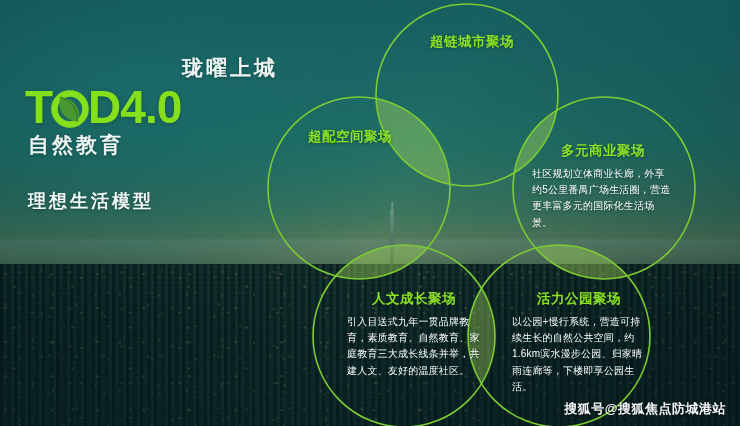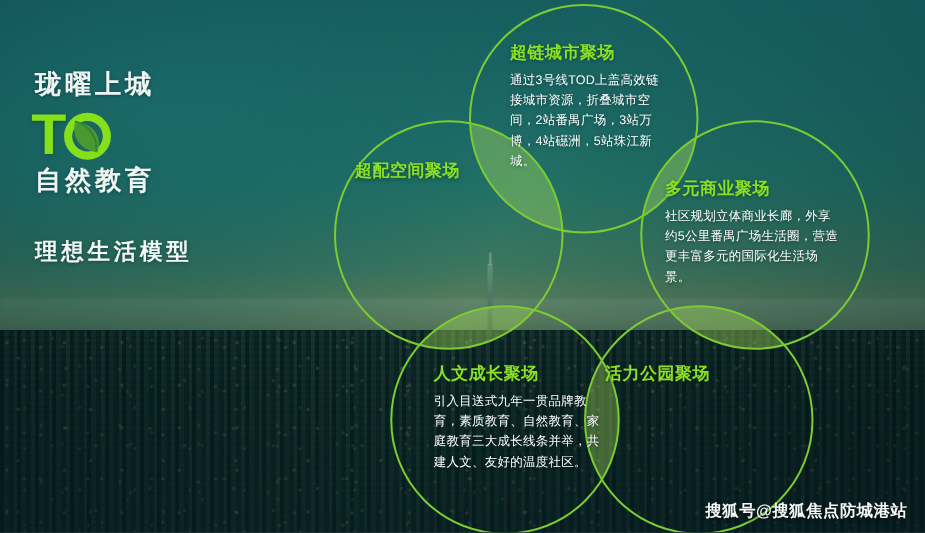--- a/index.html
+++ b/index.html
@@ -126,20 +126,21 @@
     top: 56px;
     width: 250px;
   }
   .hl-sub1 {
     font-size: 21px;
     font-weight: bold;
     color: #eef4f2;
     letter-spacing: 3px;
     line-height: 1.1;
     text-shadow: 0 1px 3px rgba(0,40,40,.45);
+    text-align: right;
   }
   .logo-row {
     display: flex;
     align-items: center;
     margin: 4px 0 2px -3px;
     height: 48px;
   }
   .logo-t, .logo-rest {
     font-size: 46px;
     font-weight: bold;
@@ -169,37 +170,37 @@
     text-shadow: 0 1px 3px rgba(0,40,40,.5);
   }
 
   
   .bubble { position: absolute; text-align: left; }
   .bubble-title {
     font-size: 13.5px;
     font-weight: bold;
     color: #8ce024;
     letter-spacing: .5px;
-    text-align: left;
+    text-align: center;
     margin-bottom: 6px;
     text-shadow: 0 1px 3px rgba(0,40,25,.5);
   }
   .bubble-body {
     font-size: 10px;
     line-height: 1.62;
     color: #ffffff;
     letter-spacing: .2px;
     text-shadow: 0 1px 3px rgba(0,35,35,.55);
   }
 
   #b-top   { left: 408px; top: 33px;  width: 128px; }
   #b-left  { left: 284px; top: 128px; width: 132px; }
   #b-right { left: 532px; top: 142px; width: 142px; }
   #b-bl    { left: 347px; top: 290px; width: 134px; }
-  #b-br    { left: 484px; top: 290px; width: 134px; }
+  #b-br    { left: 512px; top: 290px; width: 134px; }
 
   
   .watermark {
     position: absolute;
     right: 14px;
     bottom: 8px;
     font-size: 13px;
     font-weight: bold;
     color: #ffffff;
     letter-spacing: .5px;
@@ -278,44 +279,45 @@
 
     <div class="logo-row">
       <span class="logo-t">T</span>
       <span class="logo-o">
         <svg width="38" height="44" viewBox="0 0 38 44" xmlns="http://www.w3.org/2000/svg">
           <circle cx="19" cy="22" r="15.5" fill="none" stroke="#85e01b" stroke-width="6.5"></circle>
           <path d="M9 10 C24 12, 31 22, 27 35 C13 33, 6 23, 9 10 Z" fill="#4e9c2e" opacity="0.92"></path>
           <path d="M9 10 C22 14, 27 24, 26 34" fill="none" stroke="#2f7a2a" stroke-width="1.4" opacity="0.8"></path>
         </svg>
       </span>
+      <span class="logo-rest">D4.0</span>
     </div>
 
     <div class="hl-sub2">自然教育</div>
     <div class="hl-sub3">理想生活模型</div>
   </div>
 
   <div class="bubble" id="b-top">
     <div class="bubble-title">超链城市聚场</div>
-    <div class="bubble-body">通过3号线TOD上盖高效链接城市资源，折叠城市空间，2站番禺广场，3站万博，4站礠洲，5站珠江新城。</div>
   </div>
 
   <div class="bubble" id="b-left">
     <div class="bubble-title">超配空间聚场</div>
   </div>
 
   <div class="bubble" id="b-right">
     <div class="bubble-title">多元商业聚场</div>
     <div class="bubble-body">社区规划立体商业长廊，外享约5公里番禺广场生活圈，营造更丰富多元的国际化生活场景。</div>
   </div>
 
   <div class="bubble" id="b-bl">
     <div class="bubble-title">人文成长聚场</div>
     <div class="bubble-body">引入目送式九年一贯品牌教育，素质教育、自然教育、家庭教育三大成长线条并举，共建人文、友好的温度社区。</div>
   </div>
 
   <div class="bubble" id="b-br">
     <div class="bubble-title">活力公园聚场</div>
+    <div class="bubble-body">以公园+慢行系统，营造可持续生长的自然公共空间，约1.6km滨水漫步公园、归家晴雨连廊等，下楼即享公园生活。</div>
   </div>
 
   <div class="watermark">搜狐号@搜狐焦点防城港站</div>
 
 </div>
 
 </body></html>

